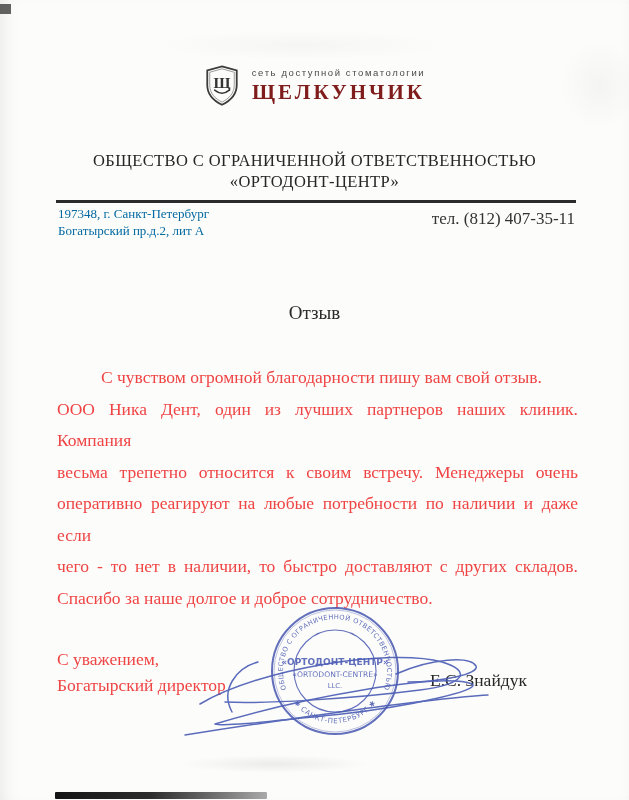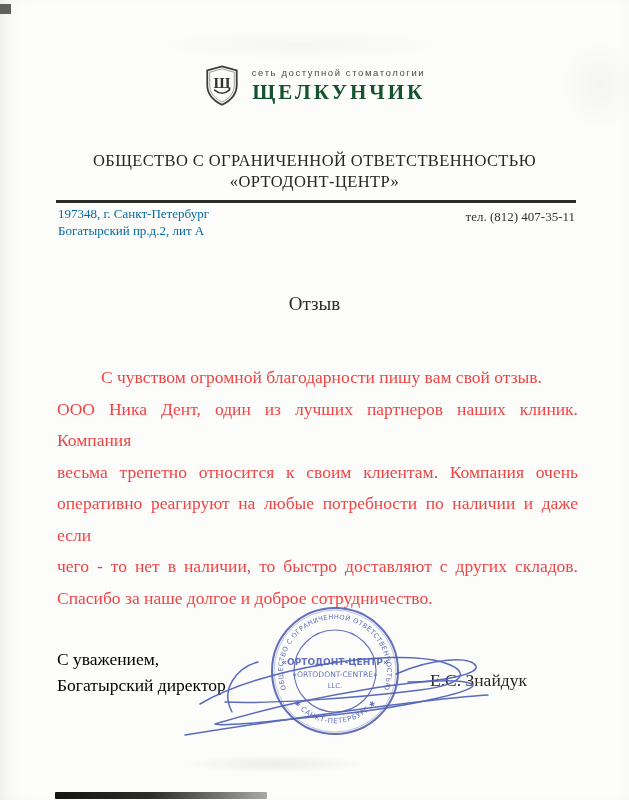--- a/index.html
+++ b/index.html
@@ -22,40 +22,40 @@
   .smudge.s1{left:180px;top:755px;width:190px;height:18px;
     background:radial-gradient(ellipse at center, rgba(90,90,100,.10), transparent 70%);}
   .smudge.s2{left:560px;top:40px;width:80px;height:90px;
     background:radial-gradient(ellipse at center, rgba(120,120,120,.06), transparent 70%);}
   .smudge.s3{left:150px;top:30px;width:300px;height:30px;
     background:radial-gradient(ellipse at center, rgba(120,120,120,.05), transparent 70%);}
 
   
   .logo{position:absolute;left:0;top:64px;width:100%;display:flex;justify-content:center;align-items:center;gap:12px;}
   .logo .shield{width:36px;height:44px;flex:0 0 auto;}
-  .logo .wordmark{display:flex;flex-direction:column;align-items:flex-end;}
+  .logo .wordmark{display:flex;flex-direction:column;align-items:center;}
   .logo .tagline{font-family:"Liberation Sans",sans-serif;font-size:9.5px;letter-spacing:1.6px;color:#4a4a4a;margin-bottom:2px;}
-  .logo .brand{font-family:"Liberation Serif",serif;font-weight:700;font-size:21px;letter-spacing:3px;color:#14532d;}
+  .logo .brand{font-family:"Liberation Serif",serif;font-weight:700;font-size:21px;letter-spacing:3px;color:#7f1d1d;}
 
   
   .company{position:absolute;left:0;top:150px;width:100%;text-align:center;
     font-size:16.5px;line-height:21px;color:#262626;letter-spacing:.4px;}
   .rule{position:absolute;left:56px;top:200px;width:520px;height:2.5px;background:#2b2b2b;}
   .addr{position:absolute;left:58px;top:206px;font-size:13px;line-height:16.5px;color:#0369a1;}
-  .phone{position:absolute;right:54px;top:209px;font-size:13px;color:#333;}
+  .phone{position:absolute;right:54px;top:209px;font-size:17px;color:#333;}
 
   
-  .title{position:absolute;left:0;top:293px;width:100%;text-align:center;font-size:19px;color:#2b2b2b;}
+  .title{position:absolute;left:0;top:302px;width:100%;text-align:center;font-size:19px;color:#2b2b2b;}
   .body{position:absolute;left:57px;top:362px;width:521px;font-size:17.5px;line-height:31.5px;color:#ef4444;}
   .body .line{white-space:nowrap;}
   .body .line.indent{text-indent:44px;white-space:normal;}
   .body .line.justify{white-space:normal;text-align:justify;text-align-last:justify;}
 
   
-  .closing{position:absolute;left:57px;top:646px;font-size:17.5px;line-height:26px;color:#000000;}
+  .closing{position:absolute;left:57px;top:646px;font-size:17.5px;line-height:26px;color:#ef4444;}
   .signer{position:absolute;left:430px;top:670px;font-size:17.5px;color:#272727;}
   .stamp{position:absolute;left:265px;top:598px;width:145px;height:148px;opacity:.88;}
   .autograph{position:absolute;left:170px;top:632px;width:340px;height:112px;opacity:.9;}
 </style>
 </head>
 <body>
 
 <div class="page">
 
   <div class="corner-mark"></div>
@@ -90,21 +90,21 @@
     <div>197348, г. Санкт-Петербург</div>
     <div>Богатырский пр.д.2, лит А</div>
   </div>
   <div class="phone">тел. (812) 407-35-11</div>
 
   <div class="title">Отзыв</div>
 
   <div class="body">
     <div class="line indent">С чувством огромной благодарности пишу вам свой отзыв.</div>
     <div class="line justify">ООО Ника Дент, один из лучших партнеров наших клиник. Компания</div>
-    <div class="line justify">весьма трепетно относится к своим клиентам. Компания очень</div>
+    <div class="line justify">весьма трепетно относится к своим встречу. Менеджеры очень</div>
     <div class="line justify">оперативно реагируют на любые потребности по наличии и даже если</div>
     <div class="line justify">чего - то нет в наличии, то быстро доставляют с других складов.</div>
     <div class="line">Спасибо за наше долгое и доброе сотрудничество.</div>
   </div>
 
   <div class="closing">
     <div>С уважением,</div>
     <div>Богатырский директор</div>
   </div>
   <div class="signer">Е.С. Знайдук</div>

